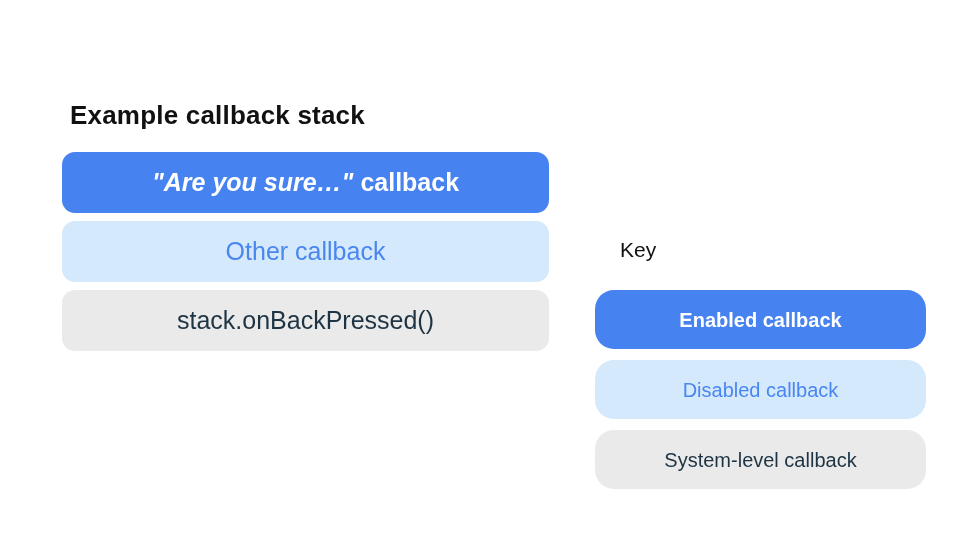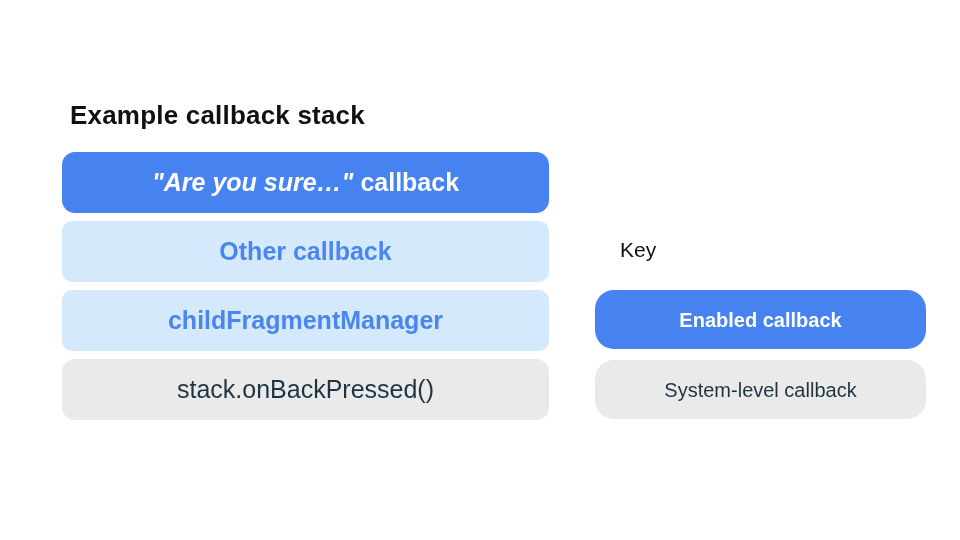--- a/index.html
+++ b/index.html
@@ -42,22 +42,21 @@
     white-space: pre;
   }
   .box.enabled {
     background: var(--enabled-bg, #4682F0);
     color: var(--enabled-text, #ffffff);
     font-weight: 700;
   }
   .box.disabled {
     background: var(--disabled-bg, #D4E9FB);
     color: var(--disabled-text, #4A86F0);
-    font-weight: 700;
-    border-radius: 10px;
+    font-weight: 400;
   }
   .box.system {
     background: var(--system-bg, #EAEAEA);
     color: var(--system-text, #1E3443);
     font-weight: 400;
   }
   .quoted {
     font-style: italic;
   }
   .key-title {
@@ -90,24 +89,24 @@
 
 <div class="canvas">
 
   <div class="stack-title">Example callback stack</div>
 
   <div class="stack">
     <div class="box enabled">
       <span class="quoted">"Are you sure…"</span><span> callback</span>
     </div>
     <div class="box disabled">Other callback</div>
-    <div class="box disabled">childFragmentManager</div>
     <div class="box system">stack.onBackPressed()</div>
   </div>
 
   <div class="key-title">Key</div>
 
   <div class="key">
     <div class="box enabled">Enabled callback</div>
+    <div class="box disabled">Disabled callback</div>
     <div class="box system">System-level callback</div>
   </div>
 
 </div>
 
 </body></html>

